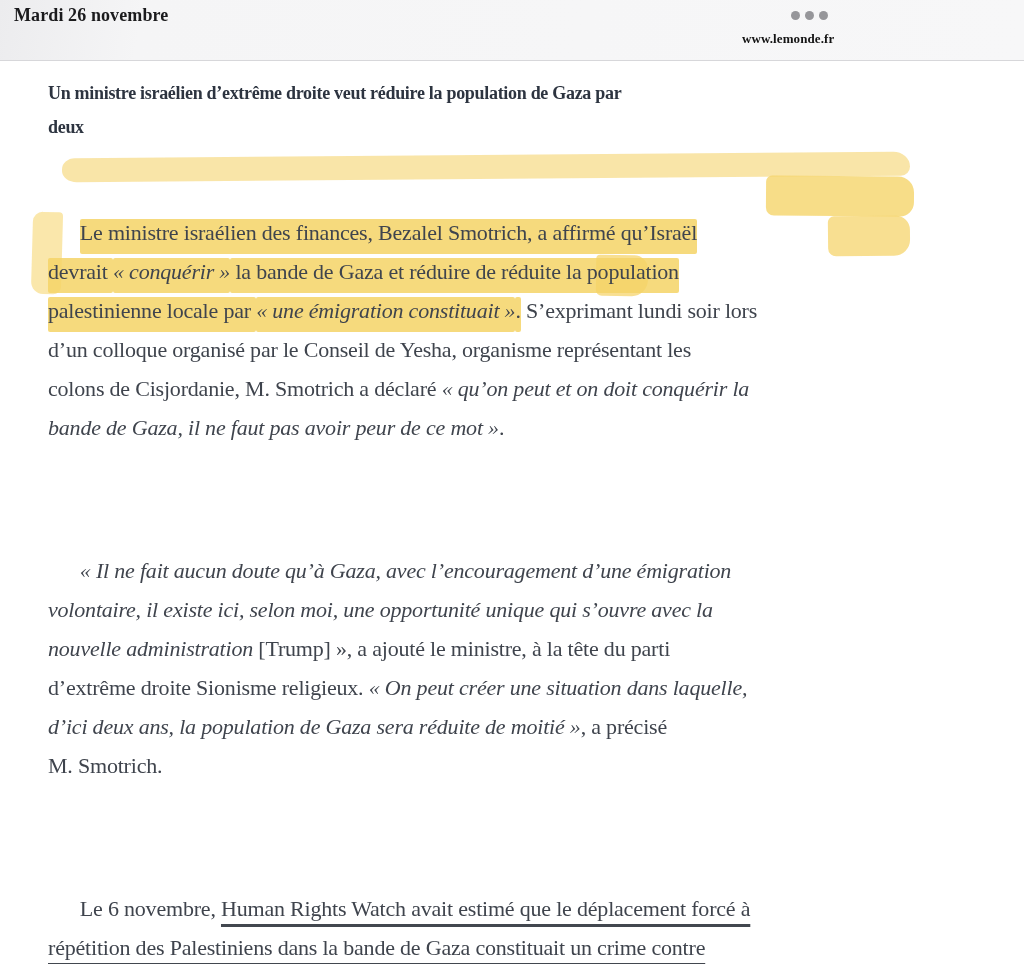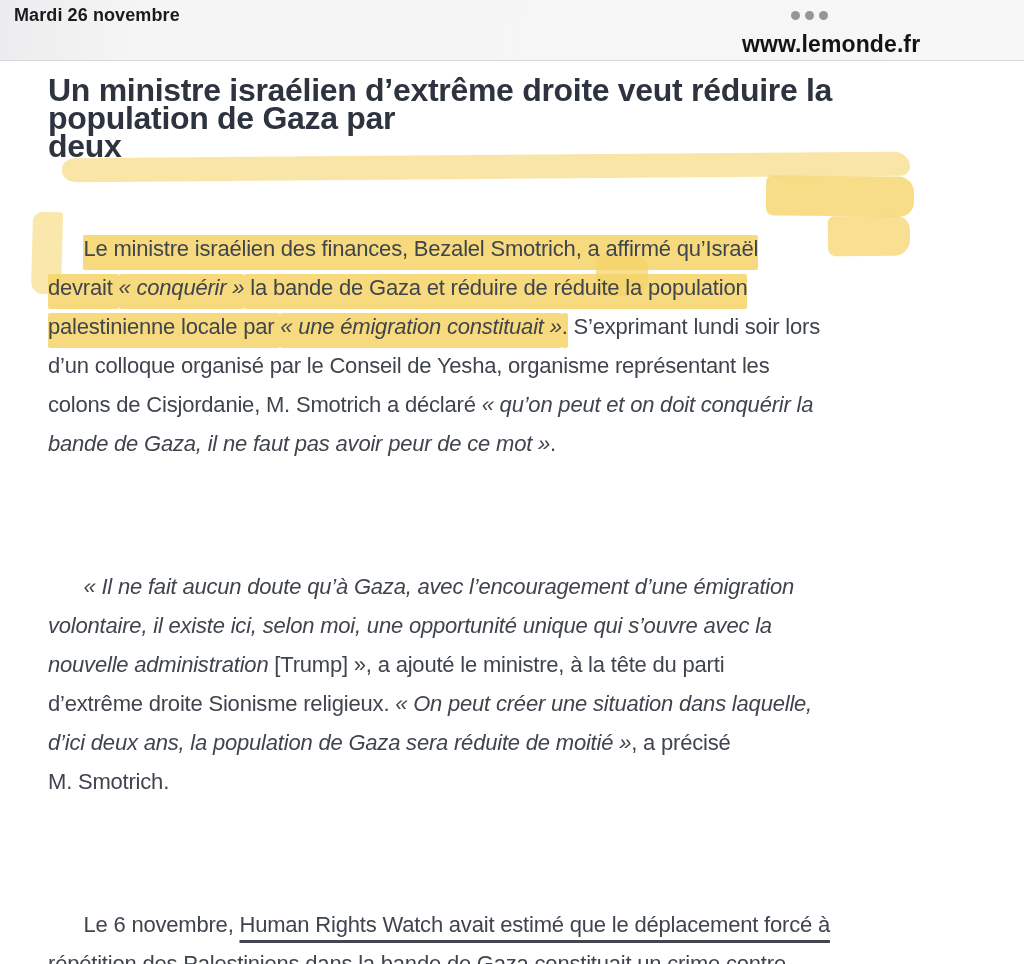--- a/index.html
+++ b/index.html
@@ -1,35 +1,35 @@
 <!DOCTYPE html>
 <html lang="fr"><head>
 <meta charset="utf-8">
 <style>
   html,body{margin:0;padding:0;background:#ffffff;}
   .page{
     position:relative;width:1024px;height:964px;overflow:hidden;background:#ffffff;
-    font-family:Liberation Sans, sans-serif;
+    font-family:Liberation Serif, serif;
   }
   
   .statusbar{
     position:absolute;left:0;top:0;width:1024px;height:61px;box-sizing:border-box;
     background:linear-gradient(100deg,#ececee 0%,#f5f5f6 14%,#f7f7f8 100%);
     border-bottom:1px solid #d7d7da;
     z-index:3;
   }
   .date{
     position:absolute;left:14px;top:5px;
     font-size:18px;font-weight:600;color:#1b1b1d;letter-spacing:.1px;
   }
   .dots{position:absolute;left:791px;top:11px;display:flex;gap:5px;}
   .dots i{display:block;width:9px;height:9px;border-radius:50%;background:#96969a;}
   .site{
     position:absolute;left:742px;top:31px;
-    font-size:23px;font-weight:700;color:#141414;letter-spacing:.1px;
+    font-size:13px;font-weight:700;color:#141414;letter-spacing:.1px;
   }
   
   .marker{position:absolute;pointer-events:none;z-index:1;}
   .m-overshoot{
     left:62px;top:155px;width:848px;height:24px;
     background:rgba(243,206,88,.52);
     border-radius:14px 18px 10px 16px / 12px 16px 10px 12px;
     transform:rotate(-.45deg);
   }
   .m-ext1{
@@ -49,21 +49,21 @@
   }
   .m-nub{
     left:32px;top:212px;width:30px;height:82px;
     background:rgba(245,211,102,.55);
     border-radius:10px 4px 8px 12px;transform:rotate(1.6deg);
   }
   
   .article{position:absolute;left:48px;top:61px;width:936px;z-index:2;}
   .title{
     margin:15px 0 0 0;
-    font-size:32px;line-height:28px;font-weight:700;color:#2d3440;
+    font-size:18px;line-height:34px;font-weight:700;color:#2d3440;
     letter-spacing:-.3px;white-space:pre-wrap;
   }
   .body-p{
     margin:30px 0 0 0;
     font-size:22px;line-height:39px;color:#3f444d;
     letter-spacing:-.2px;white-space:pre-wrap;
   }
   .body-p + .body-p{margin-top:26px;}
   .it{font-style:italic;text-align:center;}
   .hl{

